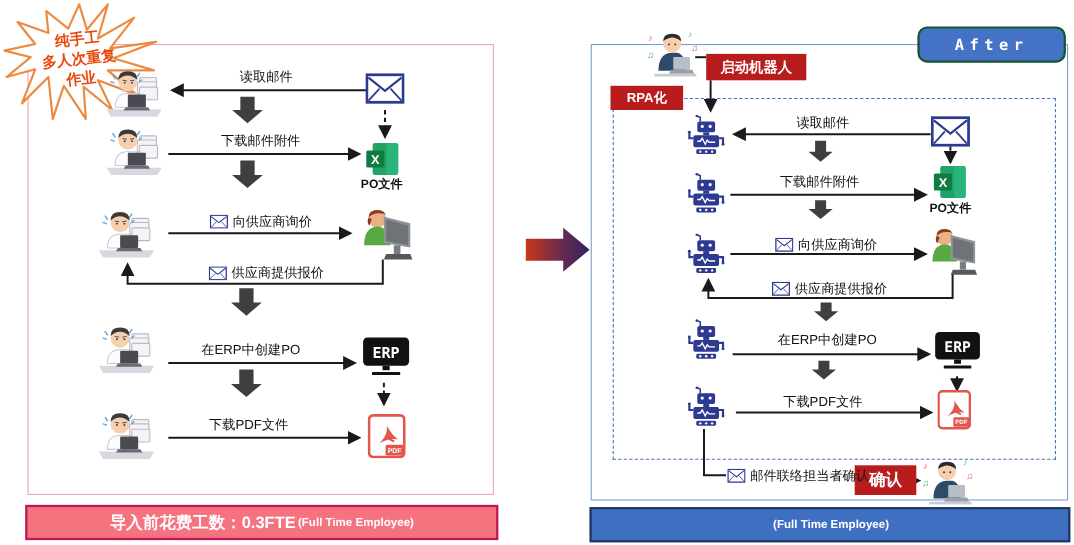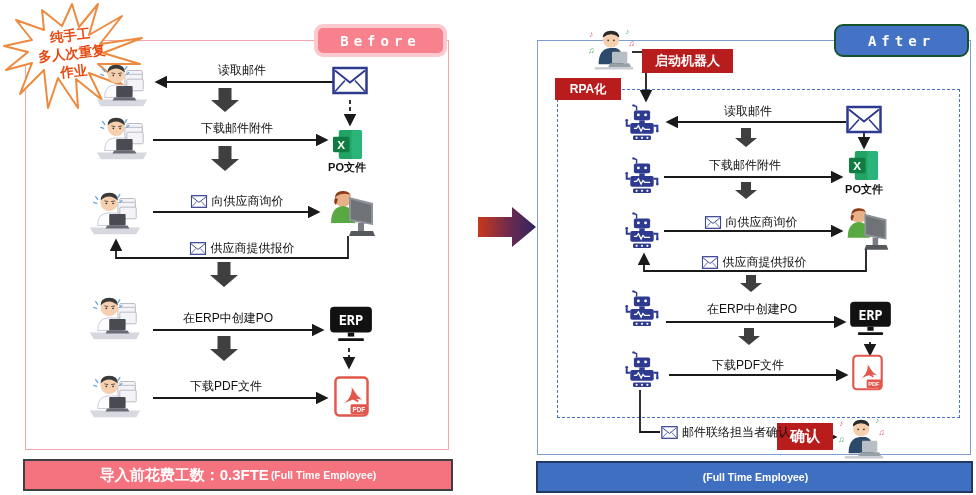--- a/index.html
+++ b/index.html
@@ -11,21 +11,21 @@
   .panel-before{left:25px;top:40px;width:424px;height:410px;border-color:#f2a6ad;}
   .panel-after{left:537px;top:40px;width:434px;height:415px;border-color:#7e9ed2;}
   .dashed-rect{position:absolute;left:557px;top:89px;width:403px;height:329px;
                border:1.5px dashed #4472c4;}
   .hdr{position:absolute;height:33px;border-radius:9px;display:flex;align-items:center;
        justify-content:center;color:#fff;font-family:"DejaVu Sans Mono",monospace;
        font-size:14px;font-weight:bold;letter-spacing:5px;}
   .hdr-before{left:314px;top:24px;width:133px;background:#f8818e;border:4px solid #fbc9ce;}
   .hdr-after{left:834px;top:24px;width:135px;background:#4472c4;border:2px solid #14532d;}
   .banner{position:absolute;height:32px;display:flex;align-items:center;justify-content:center;
-          color:#fff;font-weight:bold;white-space:nowrap;border:2px solid #404040;}
+          color:#fff;font-weight:bold;white-space:nowrap;border:2px solid #be185d;}
   .banner-before{left:23px;top:459px;width:430px;background:#f4737f;}
   .banner-after{left:536px;top:461px;width:437px;background:#3f6fc1;border-color:#203864;}
   .b-main{font-size:15px;}
   .b-sub{font-size:10.5px;margin-left:2px;}
   .lbl{position:absolute;transform:translateX(-50%);font-size:12px;color:#111;
        white-space:nowrap;display:flex;align-items:center;gap:4px;font-weight:500;}
   .lbl.anchor-left{transform:none;}
   .lbl .env-sm{width:17px;height:13px;flex:0 0 auto;}
   .sub-lbl{position:absolute;transform:translateX(-50%);font-size:11px;font-weight:bold;
            color:#111;white-space:nowrap;}
@@ -132,23 +132,20 @@
         <path d="M3,4 L18,16 L33,4" fill="none" stroke="#2d3a8f" stroke-width="2"></path>
         <path d="M3,25 L13,14 M33,25 L23,14" fill="none" stroke="#2d3a8f" stroke-width="1.6"></path>
       </symbol>
     </defs>
   </svg>
 
   <div class="panel panel-before"></div>
   <div class="panel panel-after"></div>
   <div class="dashed-rect"></div>
 
-  <div class="hdr hdr-before">
-    <span>Before</span>
-  </div>
   <div class="hdr hdr-after">
     <span>After</span>
   </div>
 
   <svg class="abs" style="left:2px;top:2px;width:142px;height:108px">
     <polygon points="70,2 60,24 40,8 42,28 14,18 30,38 2,44 26,50 4,68 30,61 18,92 42,68 46,106 56,76 76,106 74,77 100,98 87,71 122,84 96,62 138,62 101,51 140,36 98,42 120,14 87,33 96,2 77,25" fill="#fff" stroke="#ed8a3f" stroke-width="2" stroke-linejoin="round"></polygon>
     <g transform="rotate(-6 70 52)" fill="#e8490f" font-weight="bold" font-size="13.5" font-family="Liberation Sans, sans-serif" text-anchor="middle">
       <text x="70" y="38">纯手工</text>
       <text x="70" y="56">多人次重复</text>
       <text x="70" y="74">作业</text>

